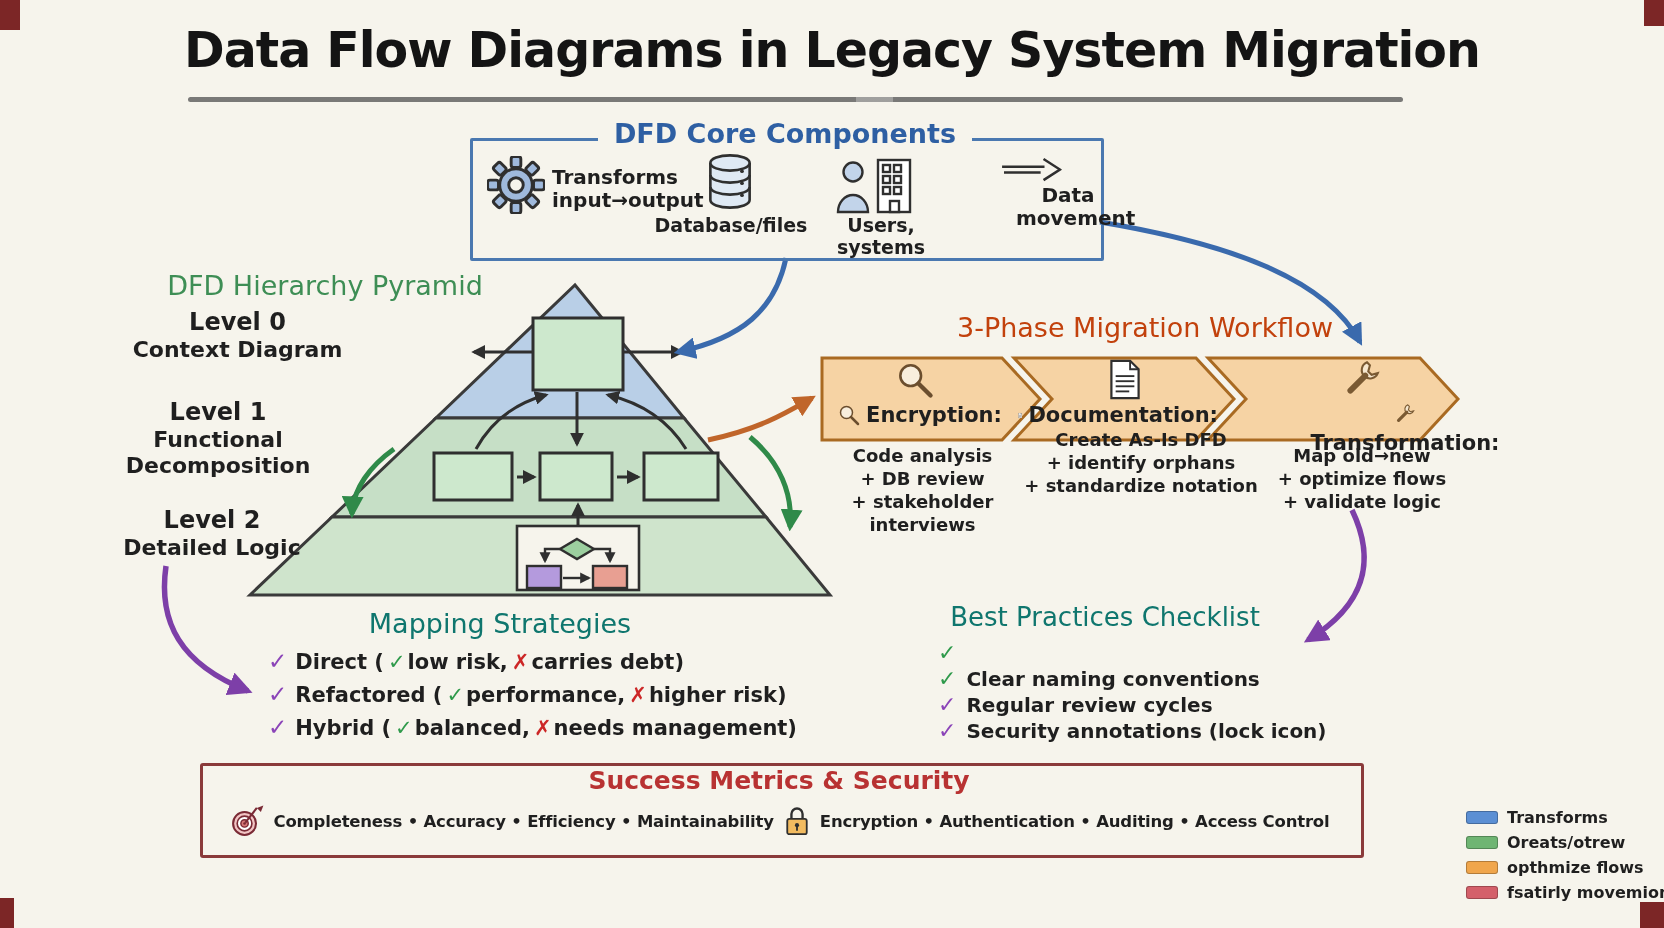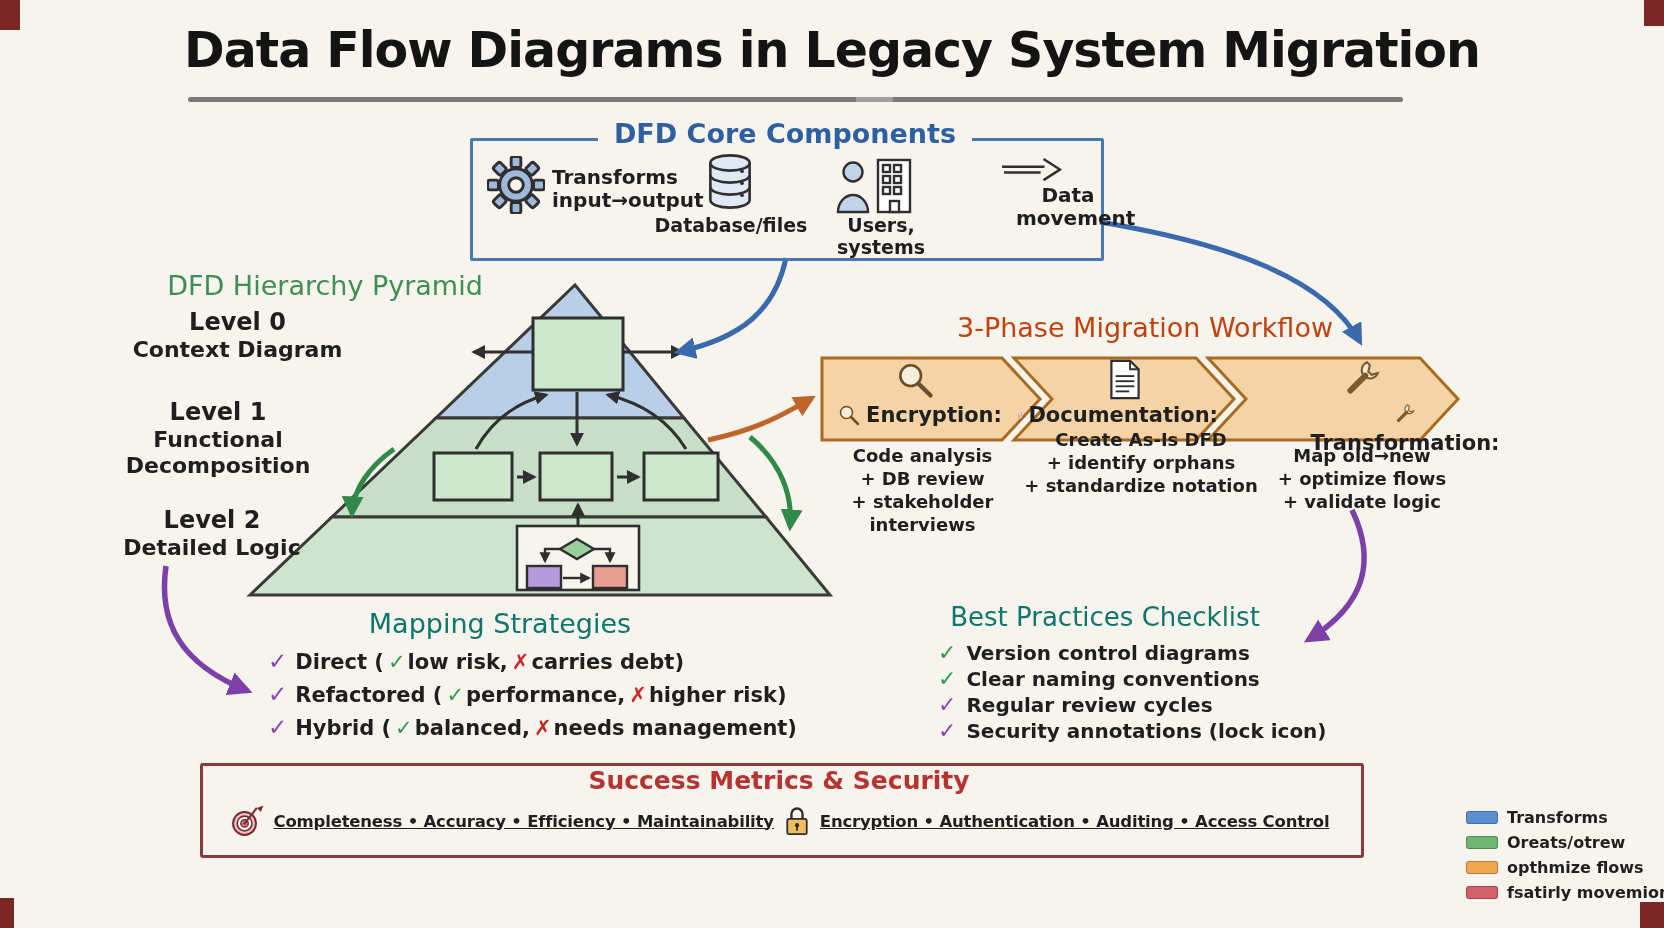--- a/index.html
+++ b/index.html
@@ -42,21 +42,21 @@
   .chk.purple{color:#8b44b8;} .chk.green{color:#2f9a4b;} .chk.red{color:#cc2626;}
   .map-row .lead{font-size:23px;margin-right:8px;}
   .map-row .inchk{font-size:21px;margin:0 2px 0 4px;}
 
   .bp-row{display:flex;align-items:baseline;gap:10px;white-space:nowrap;font-size:20px;font-weight:700;}
   .bp-row .chk{font-size:22px;}
 
   .metrics-bar{left:200px;top:763px;width:1158px;height:89px;border:3px solid #8a3a3a;border-radius:3px;}
   .metrics-title{left:200px;top:766px;width:1158px;text-align:center;font-size:25px;font-weight:700;}
   .metrics-row{left:206px;top:803px;width:1146px;display:flex;align-items:center;justify-content:center;
-               gap:9px;font-size:16.5px;font-weight:700;letter-spacing:-0.2px;white-space:nowrap;text-decoration:underline;}
+               gap:9px;font-size:16.5px;font-weight:700;letter-spacing:-0.2px;white-space:nowrap;}
 
   .legend-row{display:flex;align-items:center;gap:9px;font-size:16px;font-weight:700;white-space:nowrap;}
   .sw{width:30px;height:11px;border-radius:3px;display:inline-block;border:1px solid rgba(0,0,0,.25);}
   .sw-blue{background:#5b8fd4;} .sw-green{background:#6fb573;}
   .sw-orange{background:#f0a64c;} .sw-red{background:#d4606a;}
 </style>
 </head>
 <body>
 
 <div class="canvas">
@@ -313,21 +313,20 @@
     <span>Hybrid (</span>
     <span class="chk green inchk">✓</span>
     <span>balanced, </span>
     <span class="chk red inchk">✗</span>
     <span>needs management)</span>
   </div>
 
   <div class="abs ctr b t-purple" style="left:945px;top:602px;width:320px;font-size:26px;">Best Practices Checklist</div>
   <div class="abs bp-row" style="left:938px;top:640px;">
     <span class="chk green">✓</span>
-    <span>Version control diagrams</span>
   </div>
   <div class="abs bp-row" style="left:938px;top:666px;">
     <span class="chk green">✓</span>
     <span>Clear naming conventions</span>
   </div>
   <div class="abs bp-row" style="left:938px;top:692px;">
     <span class="chk purple">✓</span>
     <span>Regular review cycles</span>
   </div>
   <div class="abs bp-row" style="left:938px;top:718px;">

